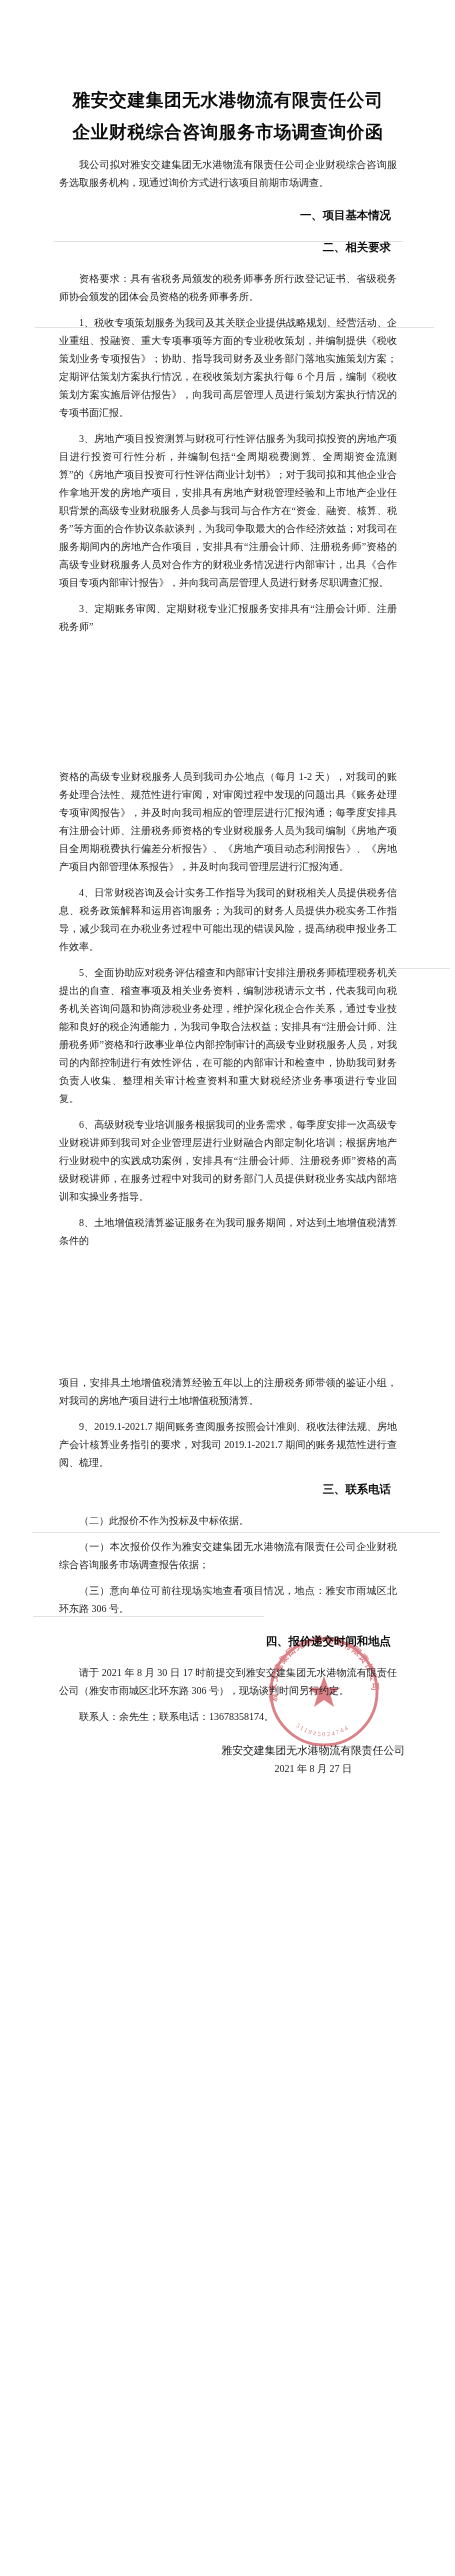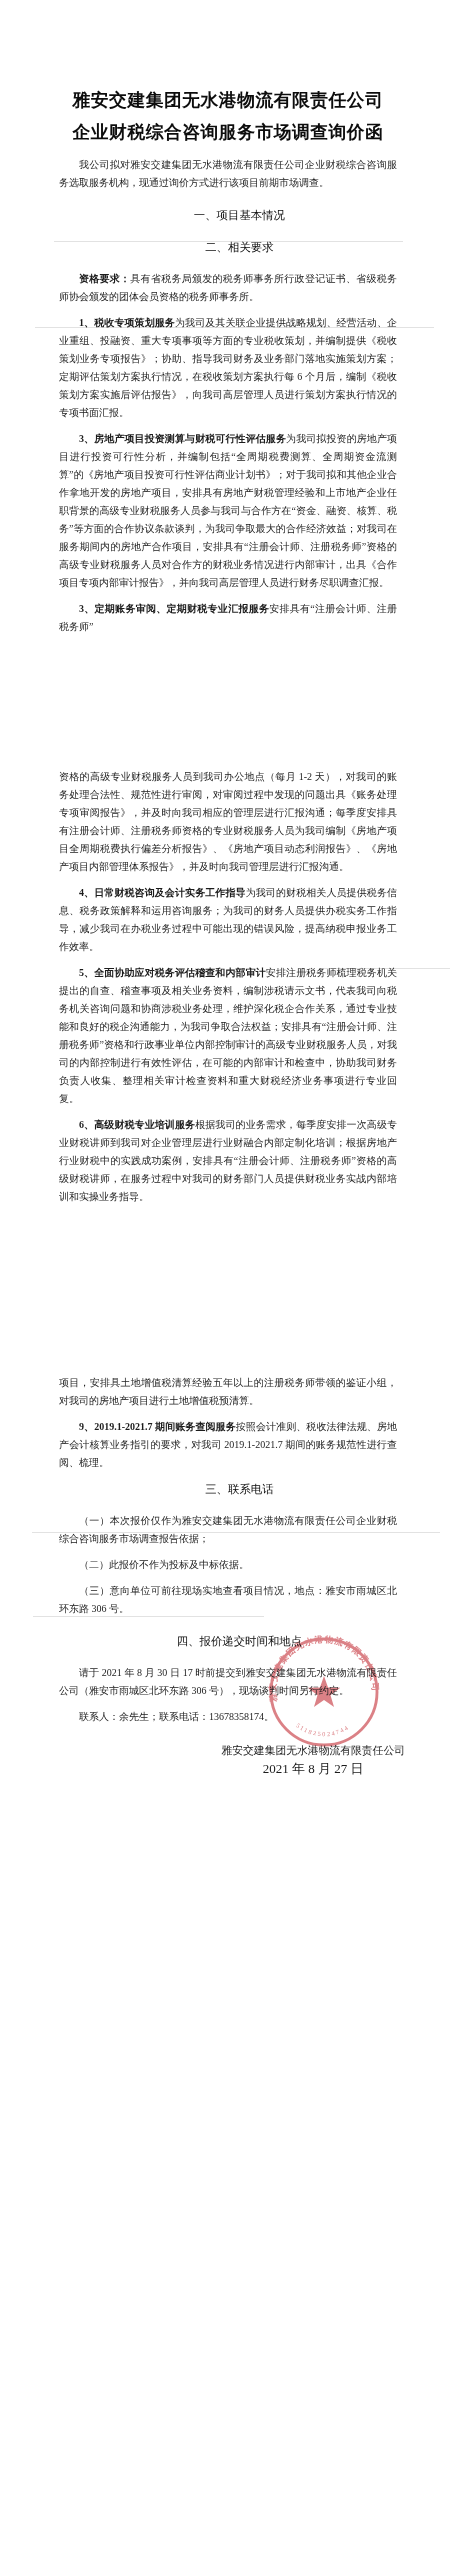--- a/index.html
+++ b/index.html
@@ -5,29 +5,29 @@
   html,body{margin:0;padding:0;background:#ffffff;}
   .canvas{
     position:relative;width:456px;height:2576px;background:#ffffff;
     font-family:"Liberation Serif","DejaVu Serif",serif;color:#1c1c1c;overflow:hidden;
   }
   .page{position:absolute;left:51px;width:354px;z-index:2;}
   .doc-title{margin:0 0 3.4px 0;font-size:17.7px;line-height:32px;font-weight:bold;
     text-align:center;letter-spacing:0.6px;color:#0d0d0d;}
   p.body-p{margin:8px;font-size:10px;line-height:18px;text-align:justify;text-indent:2em;}
   p.noindent{text-indent:0;}
-  .lead{font-weight:bold;}
-  .sec-head{margin:14px;font-size:11.4px;line-height:18px;font-weight:normal;text-indent:2em;
-    font-family:"Liberation Sans","DejaVu Sans",sans-serif;color:#0d0d0d;text-align:center;}
+  .lead{font-weight:normal;}
+  .sec-head{margin:14px;font-size:11.4px;line-height:18px;font-weight:bold;text-indent:2em;
+    font-family:"Liberation Sans","DejaVu Sans",sans-serif;color:#0d0d0d;text-align:right;}
   .gap{margin-top:5.7px;}
   .contact{margin-top:15.4px;}
   .sign-wrap{margin-top:15px;text-align:right;}
   .sign-inner{display:inline-block;text-align:center;}
   .sign-company{margin:0;font-size:10.8px;line-height:18px;}
-  .sign-date{margin:0;font-size:13px;line-height:20.5px;}
+  .sign-date{margin:0;font-size:10px;line-height:20.5px;}
   .scanline{position:absolute;height:1.1px;background:#cbcbcb;opacity:0.55;z-index:1;}
   .seal{position:absolute;left:267px;top:1635px;width:114px;height:114px;z-index:1;opacity:0.82;}
 </style>
 </head>
 <body>
 
 <div class="canvas">
 
   <div class="scanline" style="top:241px;left:54px;width:349px;"></div>
   <div class="scanline" style="top:327px;left:35px;width:399px;"></div>
@@ -62,28 +62,29 @@
     <p class="body-p"><span class="lead">1、税收专项策划服务</span><span>为我司及其关联企业提供战略规划、经营活动、企业重组、投融资、重大专项事项等方面的专业税收策划，并编制提供《税收策划业务专项报告》；协助、指导我司财务及业务部门落地实施策划方案；定期评估策划方案执行情况，在税收策划方案执行每 6 个月后，编制《税收策划方案实施后评估报告》，向我司高层管理人员进行策划方案执行情况的专项书面汇报。</span></p>
     <p class="body-p"><span class="lead">3、房地产项目投资测算与财税可行性评估服务</span><span>为我司拟投资的房地产项目进行投资可行性分析，并编制包括“全周期税费测算、全周期资金流测算”的《房地产项目投资可行性评估商业计划书》；对于我司拟和其他企业合作拿地开发的房地产项目，安排具有房地产财税管理经验和上市地产企业任职背景的高级专业财税服务人员参与我司与合作方在“资金、融资、核算、税务”等方面的合作协议条款谈判，为我司争取最大的合作经济效益；对我司在服务期间内的房地产合作项目，安排具有“注册会计师、注册税务师”资格的高级专业财税服务人员对合作方的财税业务情况进行内部审计，出具《合作项目专项内部审计报告》，并向我司高层管理人员进行财务尽职调查汇报。</span></p>
     <p class="body-p"><span class="lead">3、定期账务审阅、定期财税专业汇报服务</span><span>安排具有“注册会计师、注册税务师”</span></p>
   </div>
 
   <div class="page" style="top:760px;">
     <p class="body-p noindent">资格的高级专业财税服务人员到我司办公地点（每月 1-2 天），对我司的账务处理合法性、规范性进行审阅，对审阅过程中发现的问题出具《账务处理专项审阅报告》，并及时向我司相应的管理层进行汇报沟通；每季度安排具有注册会计师、注册税务师资格的专业财税服务人员为我司编制《房地产项目全周期税费执行偏差分析报告》、《房地产项目动态利润报告》、《房地产项目内部管理体系报告》，并及时向我司管理层进行汇报沟通。</p>
     <p class="body-p gap"><span class="lead">4、日常财税咨询及会计实务工作指导</span><span>为我司的财税相关人员提供税务信息、税务政策解释和运用咨询服务；为我司的财务人员提供办税实务工作指导，减少我司在办税业务过程中可能出现的错误风险，提高纳税申报业务工作效率。</span></p>
     <p class="body-p gap"><span class="lead">5、全面协助应对税务评估稽查和内部审计</span><span>安排注册税务师梳理税务机关提出的自查、稽查事项及相关业务资料，编制涉税请示文书，代表我司向税务机关咨询问题和协商涉税业务处理，维护深化税企合作关系，通过专业技能和良好的税企沟通能力，为我司争取合法权益；安排具有“注册会计师、注册税务师”资格和行政事业单位内部控制审计的高级专业财税服务人员，对我司的内部控制进行有效性评估，在可能的内部审计和检查中，协助我司财务负责人收集、整理相关审计检查资料和重大财税经济业务事项进行专业回复。</span></p>
     <p class="body-p gap"><span class="lead">6、高级财税专业培训服务</span><span>根据我司的业务需求，每季度安排一次高级专业财税讲师到我司对企业管理层进行业财融合内部定制化培训；根据房地产行业财税中的实践成功案例，安排具有“注册会计师、注册税务师”资格的高级财税讲师，在服务过程中对我司的财务部门人员提供财税业务实战内部培训和实操业务指导。</span></p>
+    <p class="body-p gap"><span class="lead">8、土地增值税清算鉴证服务</span><span>在为我司服务期间，对达到土地增值税清算条件的</span></p>
   </div>
 
   <div class="page" style="top:1366px;">
     <p class="body-p noindent">项目，安排具土地增值税清算经验五年以上的注册税务师带领的鉴证小组，对我司的房地产项目进行土地增值税预清算。</p>
     <p class="body-p gap"><span class="lead">9、2019.1-2021.7 期间账务查阅服务</span><span>按照会计准则、税收法律法规、房地产会计核算业务指引的要求，对我司 2019.1-2021.7 期间的账务规范性进行查阅、梳理。</span></p>
     <p class="sec-head gap">三、联系电话</p>
+    <p class="body-p">（二）此报价不作为投标及中标依据。</p>
     <p class="body-p">（一）本次报价仅作为雅安交建集团无水港物流有限责任公司企业财税综合咨询服务市场调查报告依据；</p>
-    <p class="body-p">（二）此报价不作为投标及中标依据。</p>
     <p class="body-p">（三）意向单位可前往现场实地查看项目情况，地点：雅安市雨城区北环东路 306 号。</p>
     <p class="sec-head">四、报价递交时间和地点</p>
     <p class="body-p">请于 2021 年 8 月 30 日 17 时前提交到雅安交建集团无水港物流有限责任公司（雅安市雨城区北环东路 306 号），现场谈判时间另行约定。</p>
     <p class="body-p contact">联系人：余先生；联系电话：13678358174。</p>
     <div class="sign-wrap">
       <div class="sign-inner">
         <p class="sign-company">雅安交建集团无水港物流有限责任公司</p>
         <p class="sign-date">2021 年 8 月 27 日</p>
       </div>
     </div>

